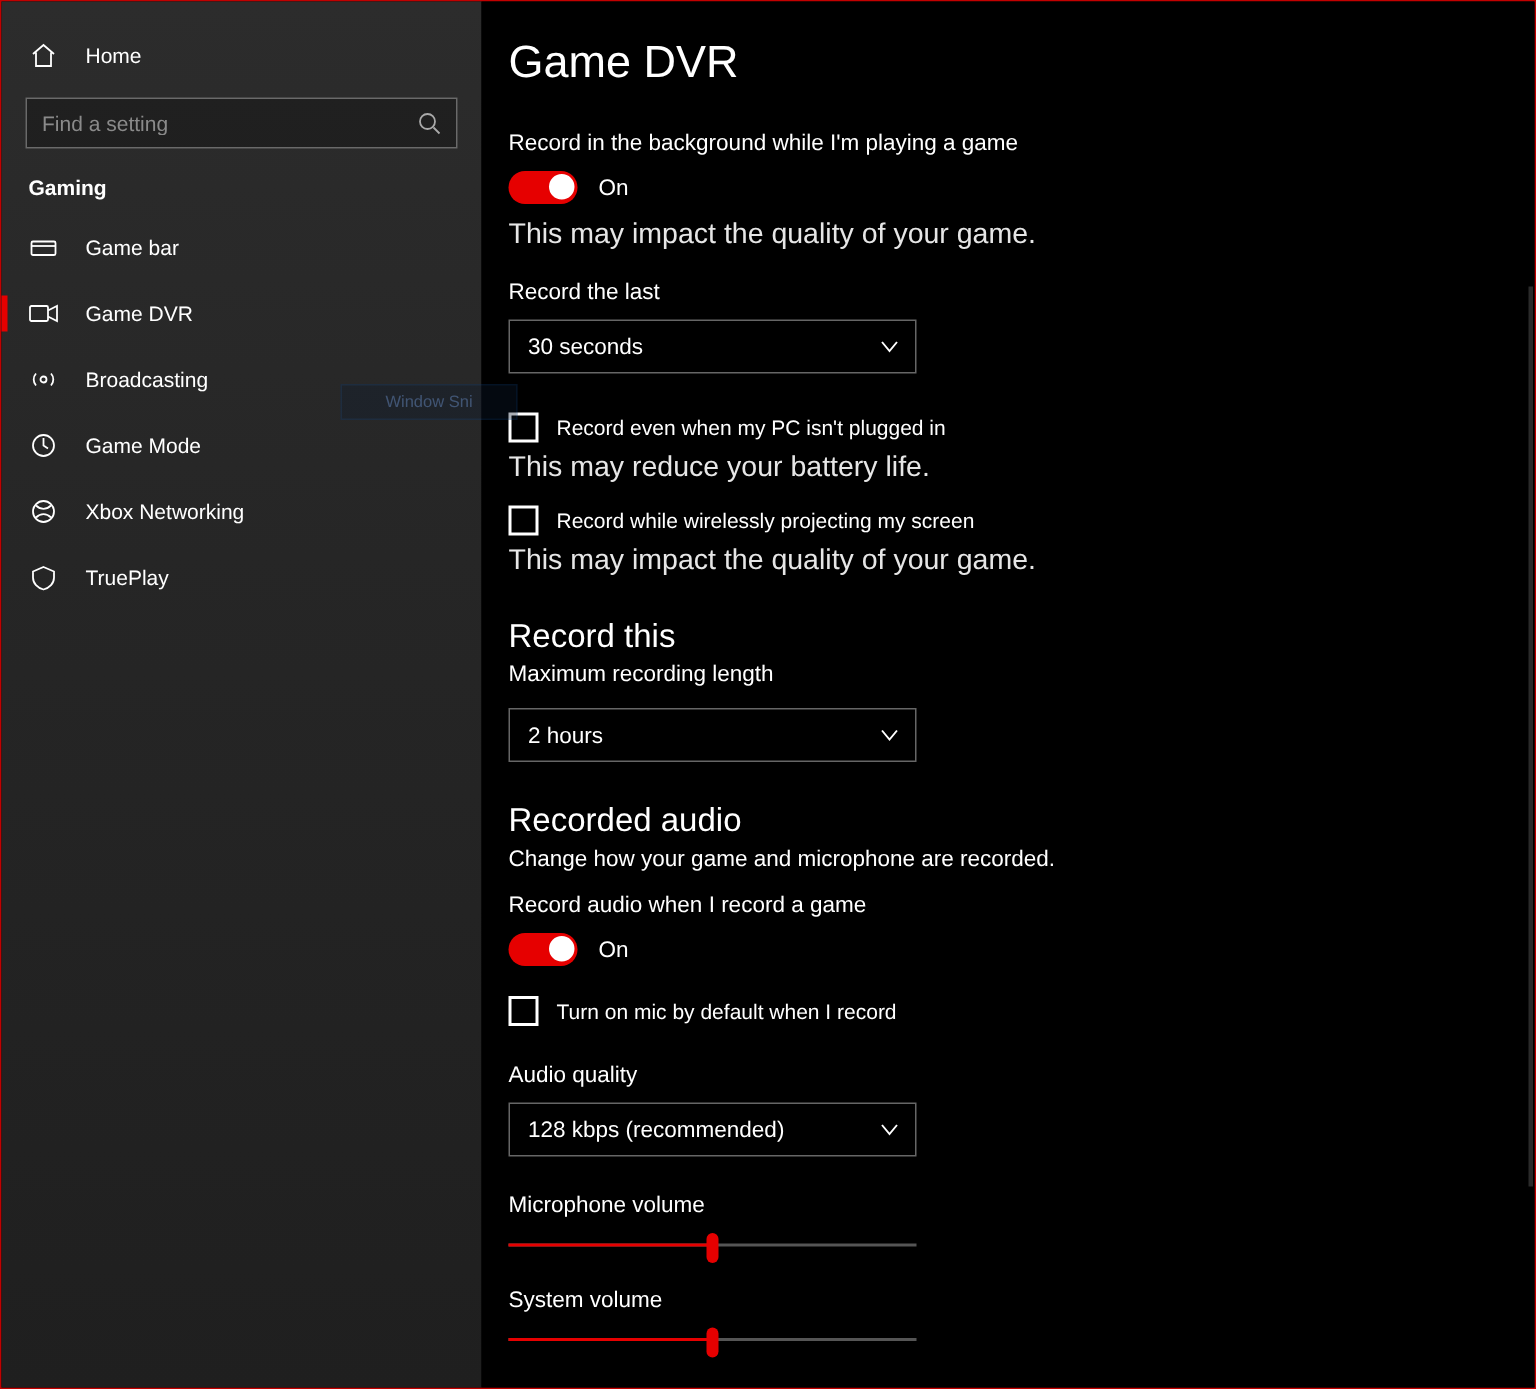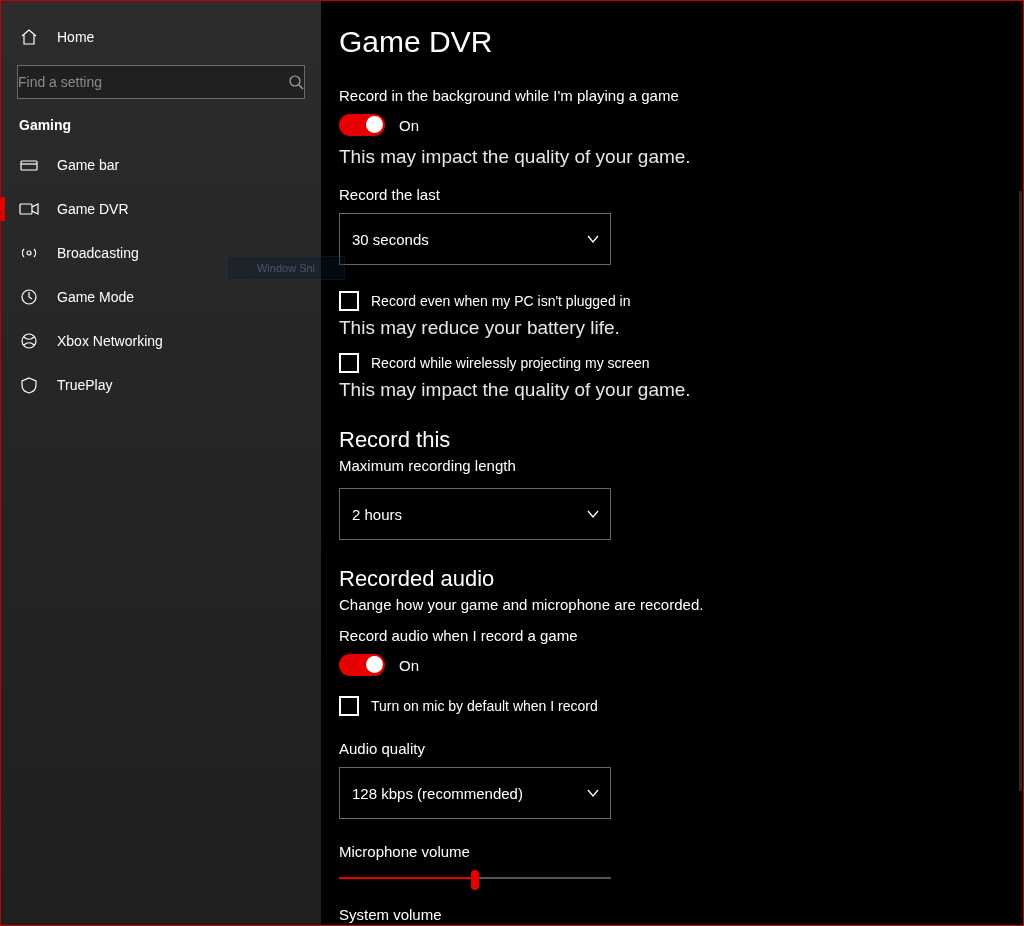--- a/index.html
+++ b/index.html
@@ -57,21 +57,21 @@
 .nav-item.active::before {
   content:"";
   position:absolute; left:0; top:10px; bottom:10px; width:4px; background:#e60000;
 }
 .searchbox {
   margin: 6px 16px 12px 16px;
   height:34px;
   border:1px solid #6a6a6a;
   background: rgba(0,0,0,0.25);
   display:flex; align-items:center;
-  padding:0 0;
+  padding:0 10px;
   color:#999;
   font-size:14px;
 }
 .searchbox input {
   flex:1; background:transparent; border:none; outline:none; color:#fff; font-size:14px;
 }
 .searchbox input::placeholder { color:#8a8a8a; }
 .section-label {
   padding: 6px 18px 10px 18px;
   font-size:14px; font-weight:600;
@@ -107,21 +107,21 @@
   width:46px; height:22px; border-radius:11px; position:relative; cursor:pointer;
   background:#e60000;
 }
 .toggle .knob {
   position:absolute; top:2px; right:2px; width:17px; height:17px; border-radius:50%; background:#fff;
 }
 .toggle-label { font-size:15px; }
 
 
 .combobox {
-  width:272px; height:52px;
+  width:272px; height:36px;
   border:1px solid #666;
   background:#000;
   display:flex; align-items:center; justify-content:space-between;
   padding:0 10px 0 12px;
   font-size:15px;
   cursor:pointer;
 }
 .combobox .chev { width:14px; height:14px; }
 
 

